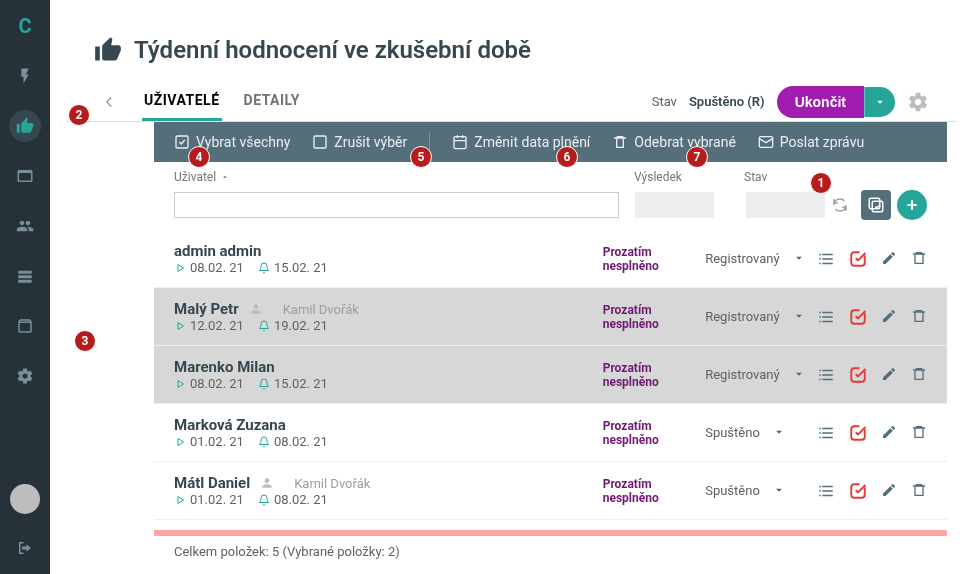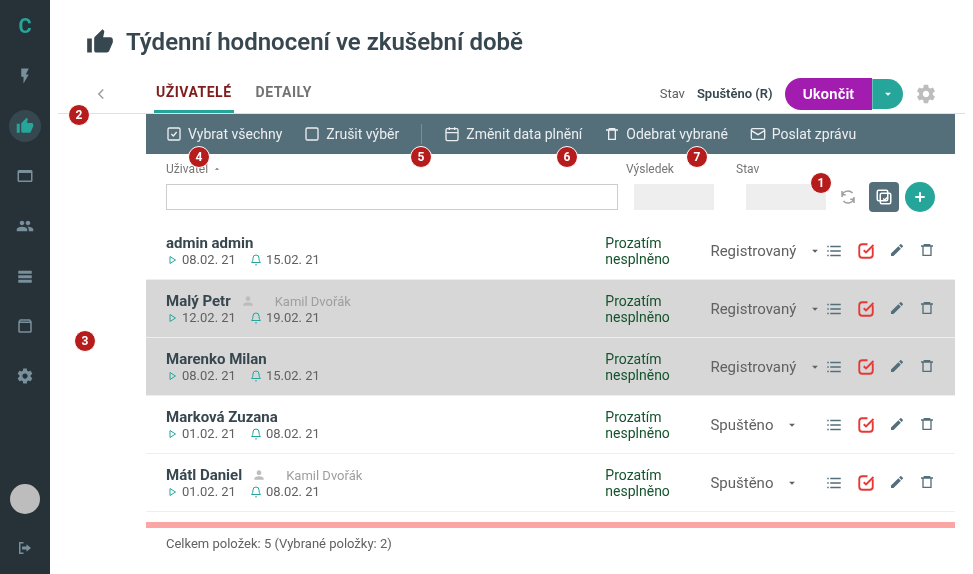--- a/index.html
+++ b/index.html
@@ -3,29 +3,29 @@
 <meta charset="utf-8">
 <style>
 * { box-sizing: border-box; margin: 0; padding: 0; }
 body { font-family: -apple-system, BlinkMacSystemFont, "Segoe UI", Roboto, sans-serif; background: #fff; width: 973px; height: 574px; overflow: hidden; display: flex; }
 .sidebar { width: 50px; background: #263238; display: flex; flex-direction: column; align-items: center; padding-top: 10px; gap: 18px; }
 .sidebar-item { width: 32px; height: 32px; display: flex; align-items: center; justify-content: center; color: #78909c; cursor: pointer; border-radius:50%; }
 .sidebar-item.active { background: #37474f; color: #26a69a; }
 .sidebar-logo { color: #26a69a; font-weight: bold; font-size: 20px; }
 .sidebar-spacer { flex: 1; }
 .sidebar-avatar { width: 30px; height: 30px; border-radius: 50%; background: #bdbdbd; }
-.main { flex: 1; display: flex; flex-direction: column; padding: 8px; overflow: hidden; }
+.main { flex: 1; display: flex; flex-direction: column; padding: 16px; overflow: hidden; }
 .header { display: flex; align-items: center; gap: 12px; padding: 20px 28px 12px 28px; }
 .header-icon { color: #37474f; }
 .header-title { font-size: 24px; font-weight: 600; color: #37474f; }
 .subheader { display: flex; align-items: center; padding: 6px 28px 0 28px; gap: 18px; border-bottom: 1px solid #e0e0e0; position: relative; }
 .back-btn { color: #9e9e9e; cursor: pointer; padding: 6px; }
 .tabs { display: flex; gap: 20px; }
 .tab { padding: 10px 2px; font-size: 14px; font-weight: 700; letter-spacing: 0.5px; color: #737373; cursor: pointer; border-bottom: 3px solid transparent; text-transform: uppercase; }
-.tab.active { color: #7f1d1d; border-bottom-color: #26a69a; margin-left: 20px; }
+.tab.active { color: #000000; border-bottom-color: #26a69a; }
 .subheader-right { margin-left: auto; display: flex; align-items: center; gap: 12px; }
 .state-label { font-size: 13px; color: #616161; }
 .state-val { font-size: 13px; color: #37474f; font-weight: 600; }
 .end-btn { display: flex; align-items: center; }
 .end-btn-main { background: #a21caf; color: #fff; border: none; padding: 8px 18px; border-radius: 20px 0 0 20px; font-weight: 700; font-size: 14px; cursor: pointer; }
 .end-btn-drop { background: #26a69a; color: #fff; border: none; border-left:1px solid rgba(255,255,255,0.3); padding: 8px 8px; border-radius: 0 20px 20px 0; cursor: pointer; display:flex; align-items:center; }
 .gear-sub { color: #bdbdbd; cursor: pointer; }
 .toolbar { background: #546e7a; color: #eceff1; display: flex; align-items: center; padding: 10px 20px; gap: 22px; font-size: 14px; margin: 0 10px 0 88px; position: relative; }
 .toolbar-item { display: flex; align-items: center; gap: 6px; cursor: pointer; }
 .toolbar-sep { width: 1px; height: 20px; background: #78909c; }
@@ -41,22 +41,22 @@
 .icon-btn.dark { background: #546e7a; color: #fff; }
 .icon-btn.teal { background: #26a69a; color: #fff; border-radius: 50%; }
 .rows { margin: 0 10px 0 88px; }
 .row { display: flex; padding: 12px 20px; border-bottom: 1px solid #eee; align-items: center; }
 .row.selected { background: #d7d7d7; }
 .row-main { width: 460px; }
 .row-name { font-size: 15px; font-weight: 700; color: #37474f; display: flex; align-items: center; gap: 10px; }
 .row-name .assignee { font-size: 13px; font-weight: 400; color: #9e9e9e; display:flex; align-items:center; gap:20px;}
 .row-dates { display: flex; gap: 14px; margin-top: 0; font-size: 13px; color: #616161; align-items: center; }
 .row-dates .d { display: flex; align-items: center; gap: 4px; }
-.row-result { width: 110px; font-size: 14px; font-weight: 400; color: #14532d; }
-.row-state { width: 120px; font-size: 15px; color: #616161; display: flex; align-items: center; gap: 12px; cursor: pointer; }
+.row-result { width: 110px; font-size: 12px; font-weight: 700; color: #701a75; }
+.row-state { width: 120px; font-size: 13px; color: #616161; display: flex; gap: 12px; cursor: pointer; }
 .row-actions { margin-left: auto; display: flex; gap: 14px; color: #546e7a; }
 .row-actions .ai { cursor: pointer; }
 .row-actions .ai.accent { color: #e53935; }
 .footer { margin: 10px 10px 0 88px; padding: 8px 20px; font-size: 13px; color: #616161; border-top:6px solid #fca5a5;}
 .marker { position: absolute; width: 22px; height: 22px; border-radius: 50%; background: #b71c1c; color: #fff; font-size: 12px; font-weight: 700; display: flex; align-items: center; justify-content: center; z-index: 100; border:1px solid #fff;}
 svg { display: block; }
 </style>
 </head>
 <body>
 

